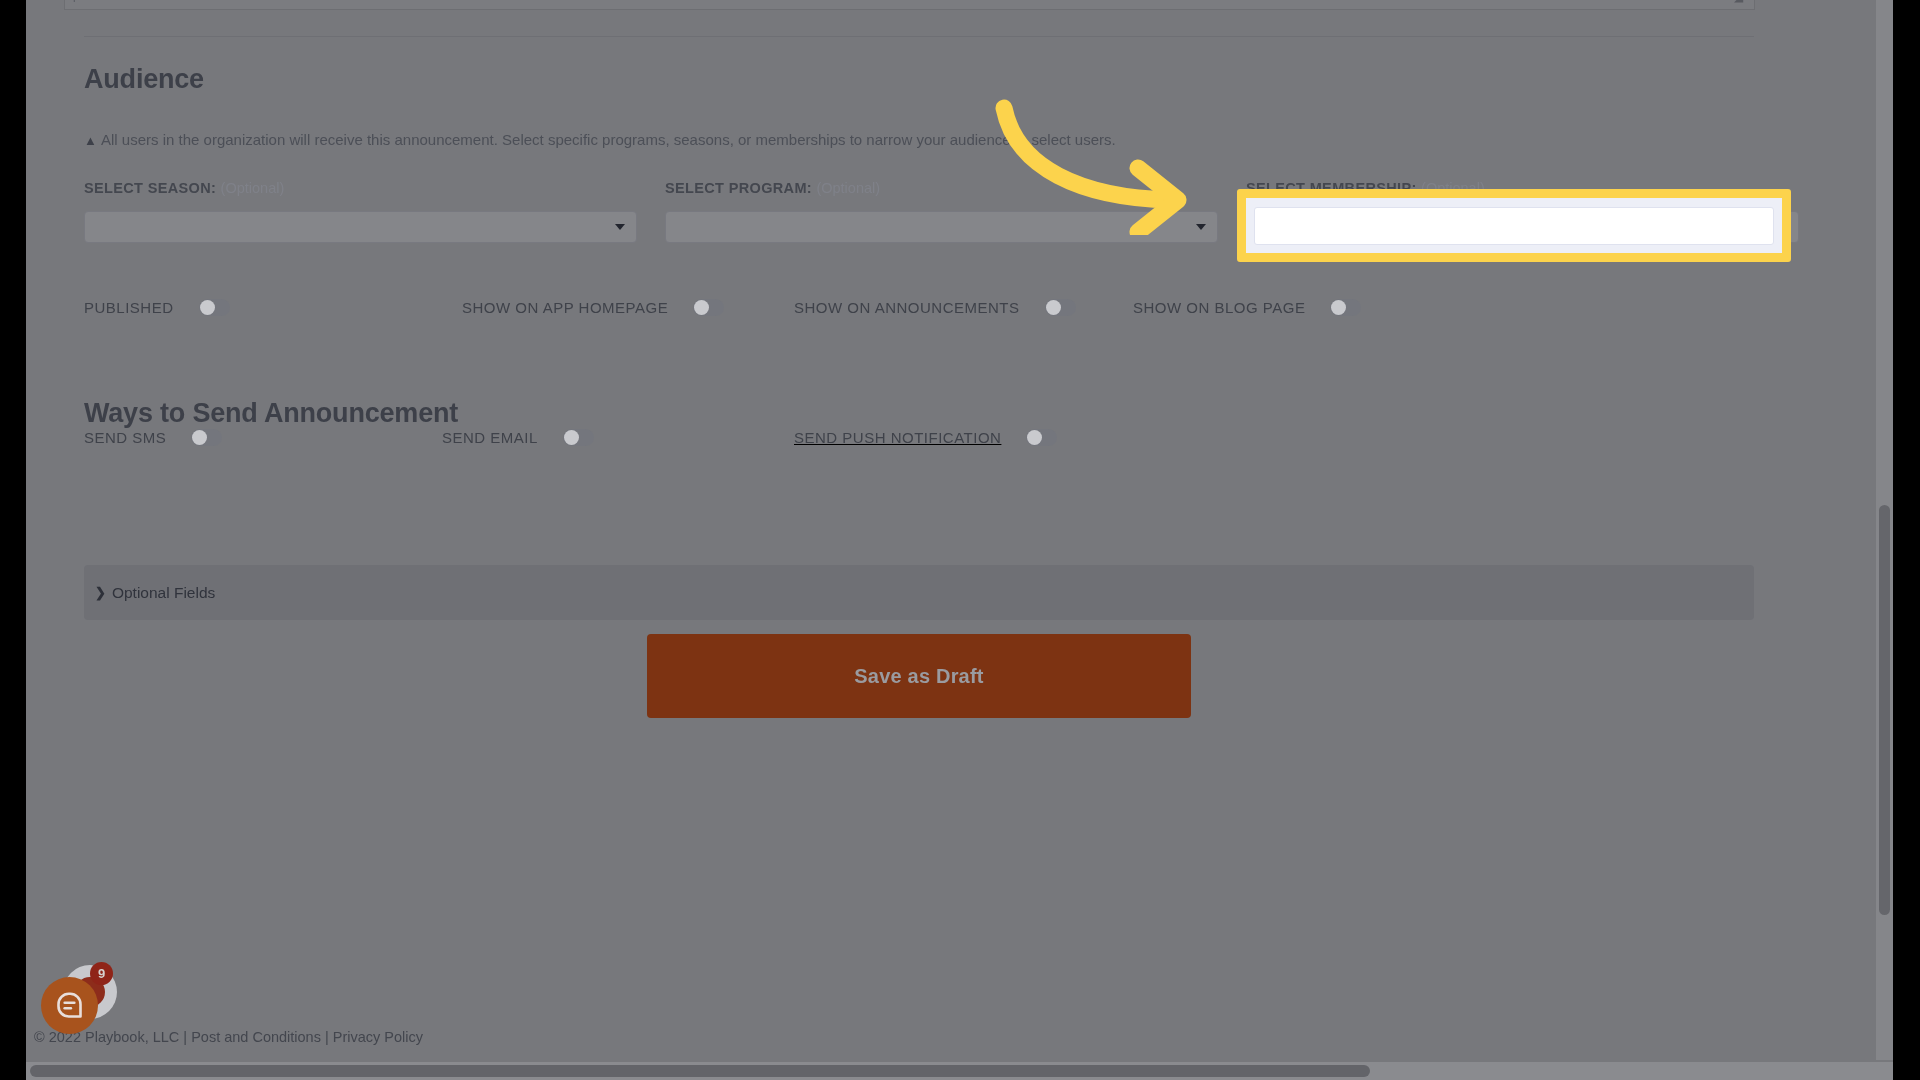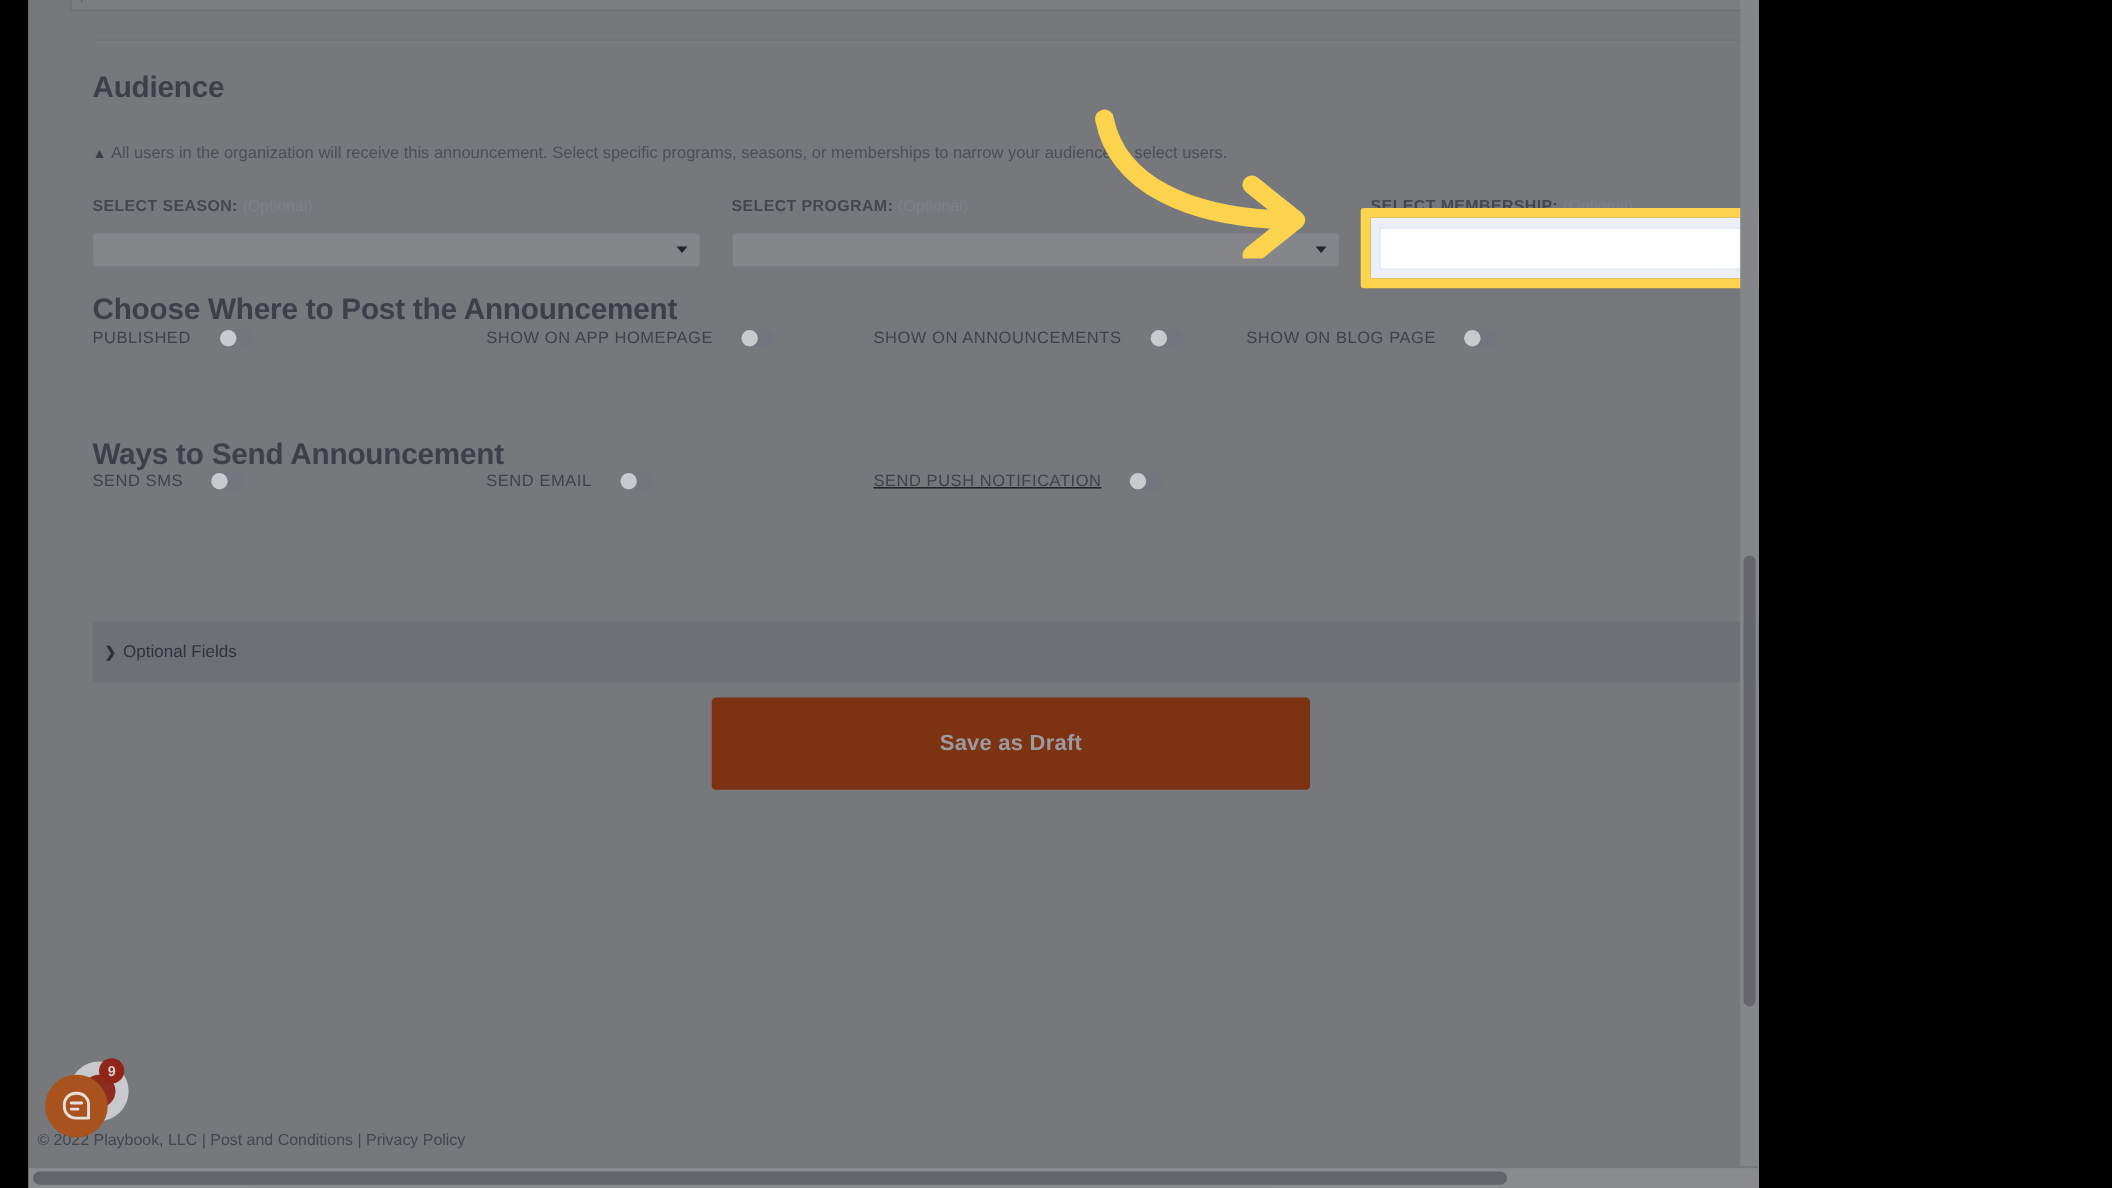--- a/index.html
+++ b/index.html
@@ -7,21 +7,21 @@
     width:1920px; height:1080px;
     background:#000;
     font-family:"Liberation Sans", sans-serif;
     overflow:hidden;
   }
 
   
   #app {
     position:absolute;
     left:26px; top:0;
-    width:1573px; height:1080px;
+    width:1867px; height:1080px;
     background:#fdfdfd;
     overflow:hidden;
   }
 
   
   .page {
     position:absolute; inset:0;
     background:#77787c;
   }
 
@@ -169,21 +169,21 @@
   }
   .toggle .knob {
     position:absolute;
     left:1px; top:1px;
     width:15px; height:15px;
     border-radius:50%;
     background:#c9cace;
   }
 
   #tg-published     { left:58px;   top:299px; }
-  #tg-app-homepage  { left:416px;  top:299px; }
+  #tg-app-homepage  { left:436px;  top:299px; }
   #tg-announcements { left:768px;  top:299px; }
   #tg-blog-page     { left:1107px; top:299px; }
 
   #tg-sms   { left:58px;  top:429px; }
   #tg-email { left:416px; top:429px; }
   #tg-push  { left:768px; top:429px;text-decoration:underline; }
 
   
   #optional-fields {
     position:absolute;
@@ -353,21 +353,20 @@
 
   <div id="membership-input-frame"></div>
   <div id="membership-input"></div>
   <div id="highlight-box"></div>
 
   <svg id="pointer-arrow" viewBox="0 0 220 145">
     <path d="M18 18 C 30 78, 95 108, 185 110" stroke="#FCD34C" stroke-width="17" fill="none" stroke-linecap="round"></path>
     <path d="M152 78 L 192 110 L 152 142" stroke="#FCD34C" stroke-width="17" fill="none" stroke-linecap="round" stroke-linejoin="round"></path>
   </svg>
 
-  <div class="section-title" id="where-title">Choose Where to Post the Announcement</div>
 
   <div class="toggle-item" id="tg-published">
     <span class="toggle-label">PUBLISHED</span>
     <span class="toggle">
         <span class="knob"></span>
       </span>
   </div>
 
   <div class="toggle-item" id="tg-app-homepage">
     <span class="toggle-label">SHOW ON APP HOMEPAGE</span>

